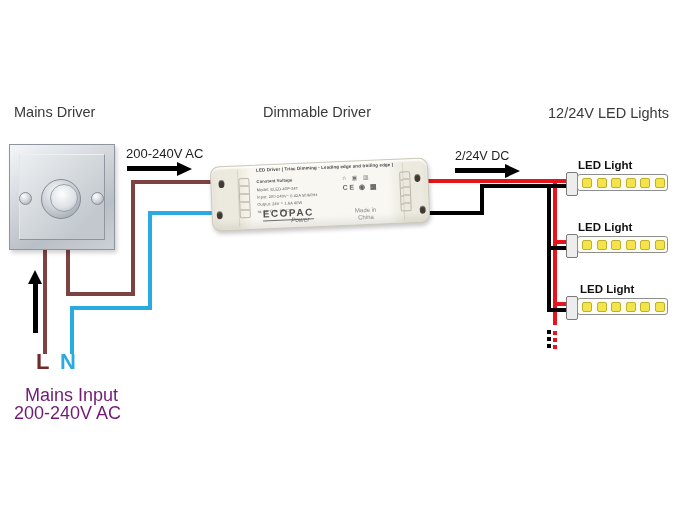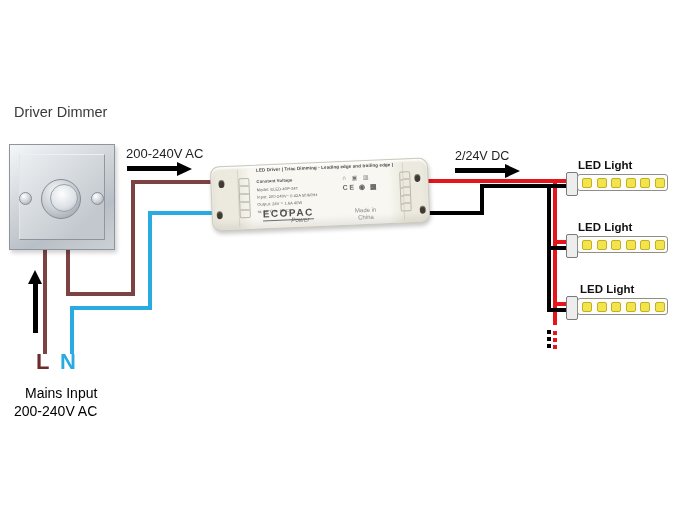--- a/index.html
+++ b/index.html
@@ -67,28 +67,30 @@
              border-radius:2px;box-sizing:border-box;}
   .strip{position:absolute;width:91px;height:17px;background:#fffef6;border:1.5px solid #8e8e8e;
          border-radius:3px;box-sizing:border-box;display:flex;align-items:center;
          padding-left:4px;gap:4.5px;}
   .chip{width:10px;height:10px;box-sizing:border-box;background:var(--led-chip-fill,#f4e44c);
         border:1.5px solid var(--led-chip-border,#c2b02c);border-radius:2px;flex:0 0 auto;}
   
   .ln{position:absolute;font-size:22px;font-weight:bold;}
   .l-label{color:var(--live-label,#6f2b2b);}
   .n-label{color:var(--neutral-label,#29aae1);}
-  .caption{position:absolute;font-size:14px;color:#000000;white-space:nowrap;}
+  .caption{position:absolute;font-size:18px;color:#701a75;white-space:nowrap;}
 </style>
 </head>
 <body>
 
 <div class="stage">
 
-  <div class="heading" style="left:14px;top:104px;">Driver Dimmer</div>
+  <div class="heading" style="left:14px;top:104px;">Mains Driver</div>
+  <div class="heading" style="left:263px;top:104px;">Dimmable Driver</div>
+  <div class="heading" style="left:548px;top:105px;">12/24V LED Lights</div>
 
   <div class="w live" style="left:43px;top:248px;width:4px;height:106px;"></div>
 
   <div class="w live" style="left:66px;top:248px;width:4px;height:48px;"></div>
   <div class="w live" style="left:66px;top:292px;width:69px;height:4px;"></div>
   <div class="w live" style="left:131px;top:182px;width:4px;height:114px;"></div>
   <div class="w live" style="left:131px;top:180px;width:86px;height:4px;"></div>
 
   <div class="w neutral" style="left:70px;top:308px;width:4px;height:46px;"></div>
   <div class="w neutral" style="left:70px;top:306px;width:82px;height:4px;"></div>

